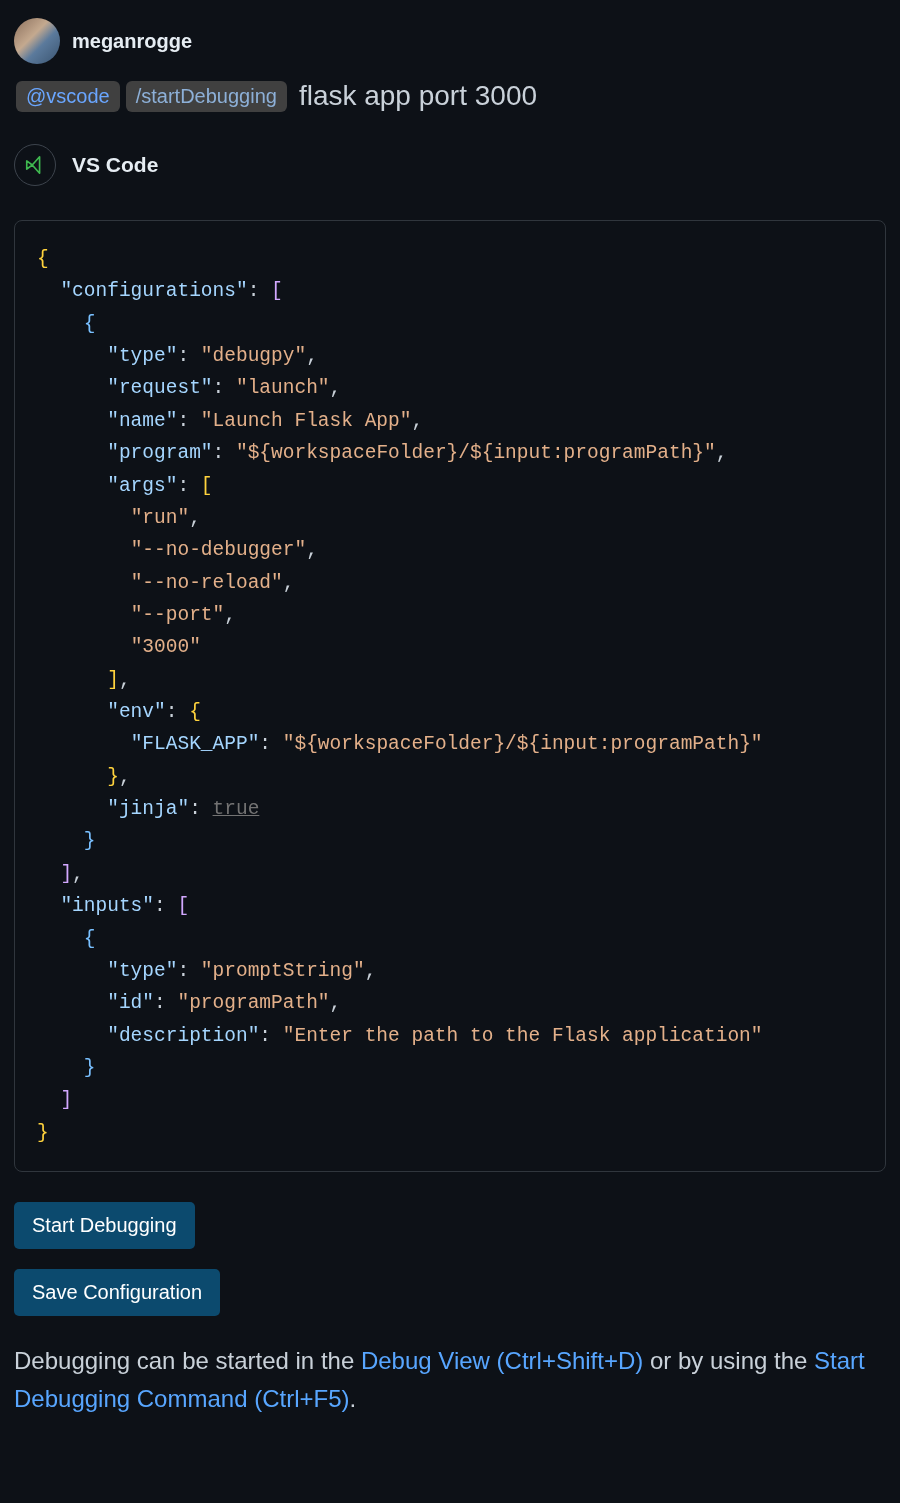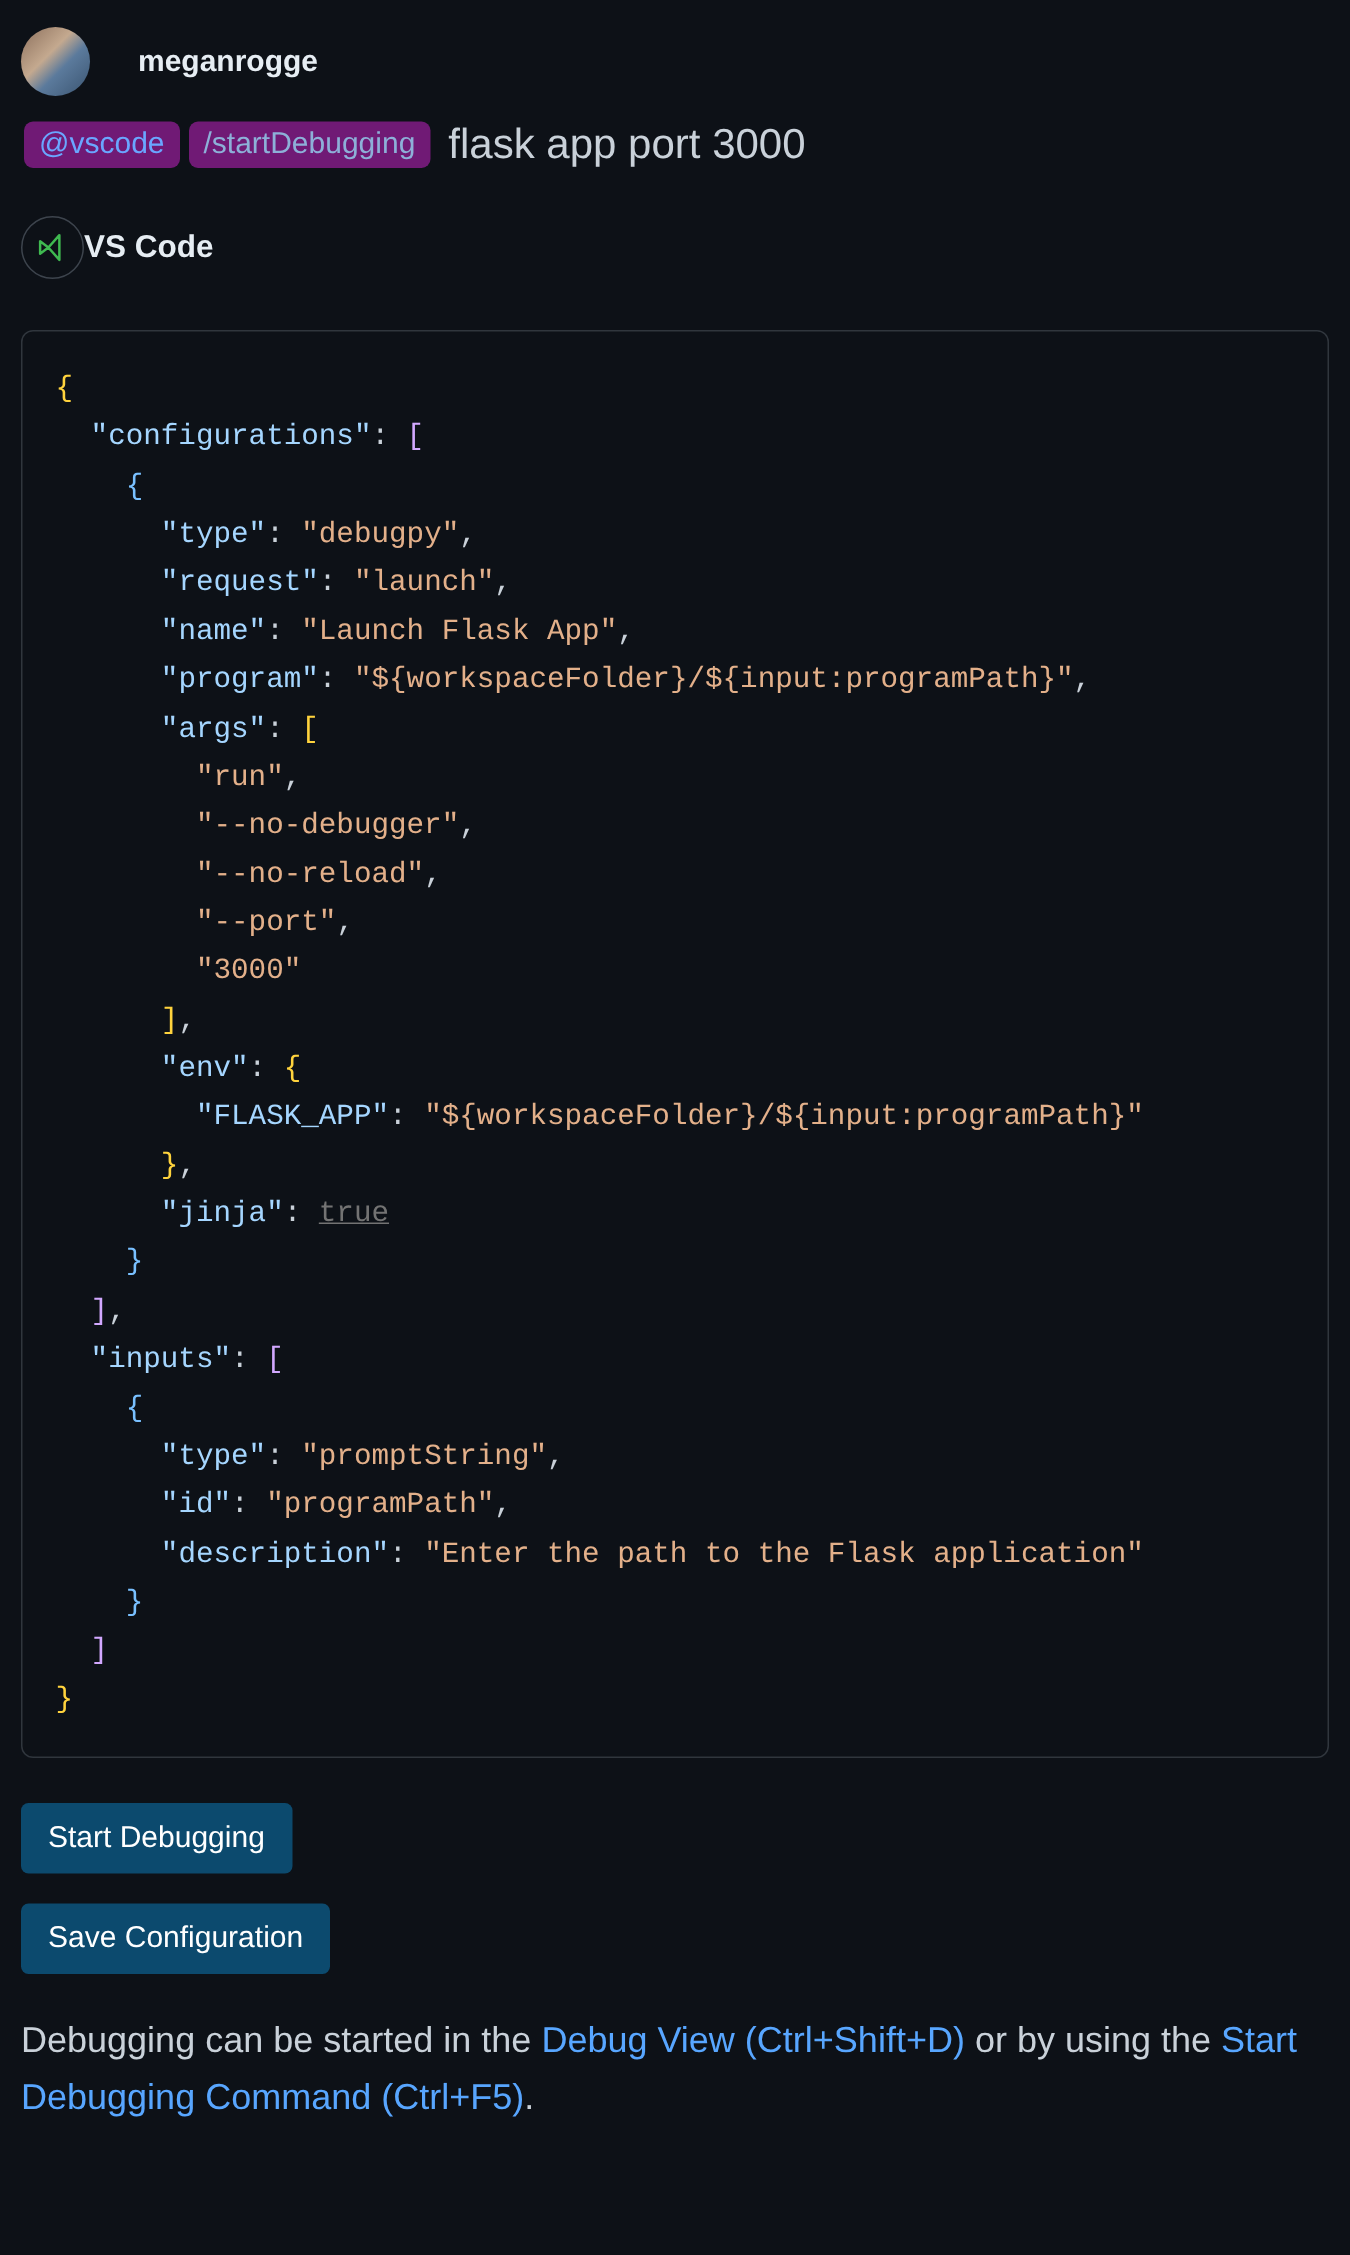--- a/index.html
+++ b/index.html
@@ -16,41 +16,42 @@
     align-items: center;
     gap: 12px;
     margin-bottom: 16px;
   }
   .avatar {
     width: 46px;
     height: 46px;
     border-radius: 50%;
     background: linear-gradient(135deg, #8b6f5c 0%, #c4a98f 40%, #5b7a9c 60%, #3a5470 100%);
   }
-  .username { font-weight: 600; font-size: 20px; margin-left: 20px; }
+  .username { font-weight: 600; font-size: 20px; }
   .prompt-line {
     display: flex;
     align-items: center;
     gap: 6px;
     margin-bottom: 32px;
     margin-left: 2px;
     flex-wrap: wrap;
   }
   .chip {
-    background: #701a75;
+    background: #404040;
     color: #6aa6ff;
     padding: 4px 10px;
     border-radius: 6px;
     font-size: 20px;
   }
   .chip-gray { color: #8db0d8; }
   .prompt-text { color: #c9d1d9; padding-left: 6px; font-size: 28px; }
   .agent-header {
     display: flex;
     align-items: center;
+    gap: 16px;
     margin-bottom: 34px;
   }
   .agent-icon-wrap {
     width: 42px; height: 42px; border-radius: 50%;
     border: 1.5px solid #3d444d;
     display: flex; align-items: center; justify-content: center;
   }
   .agent-name { font-weight: 600; font-size: 21px; }
   .code-block {
     border: 1px solid #30363d;

